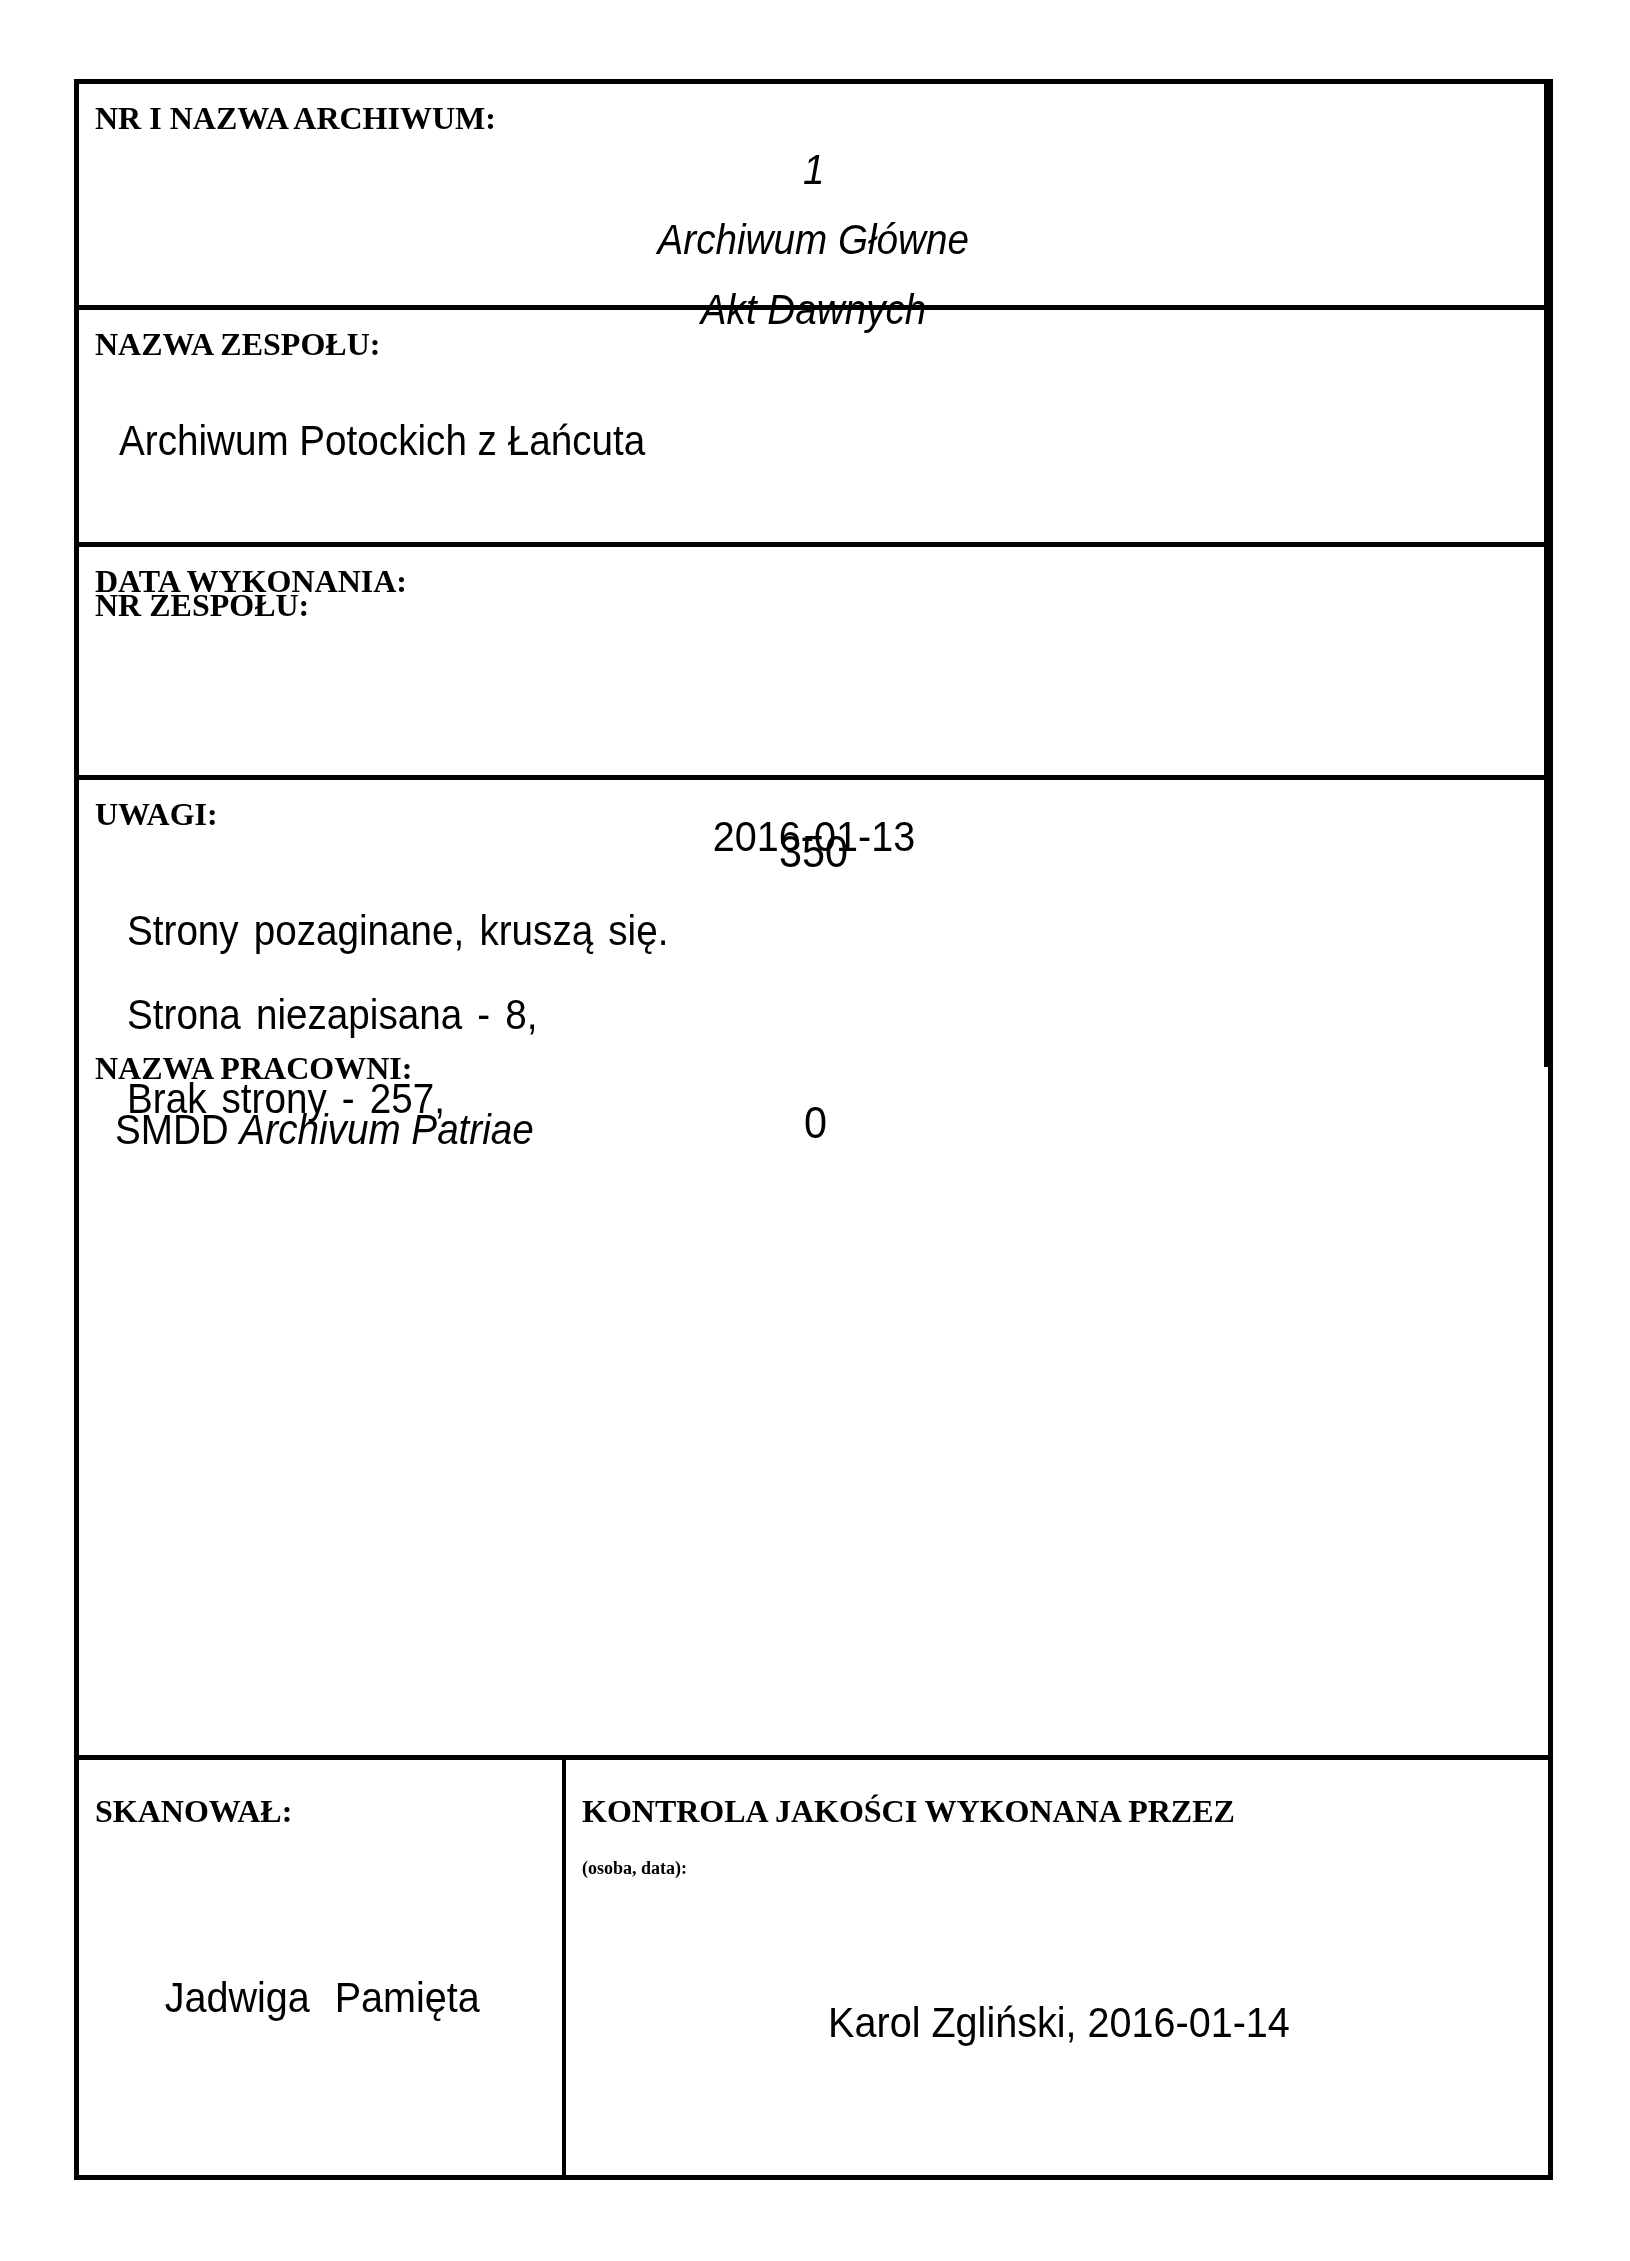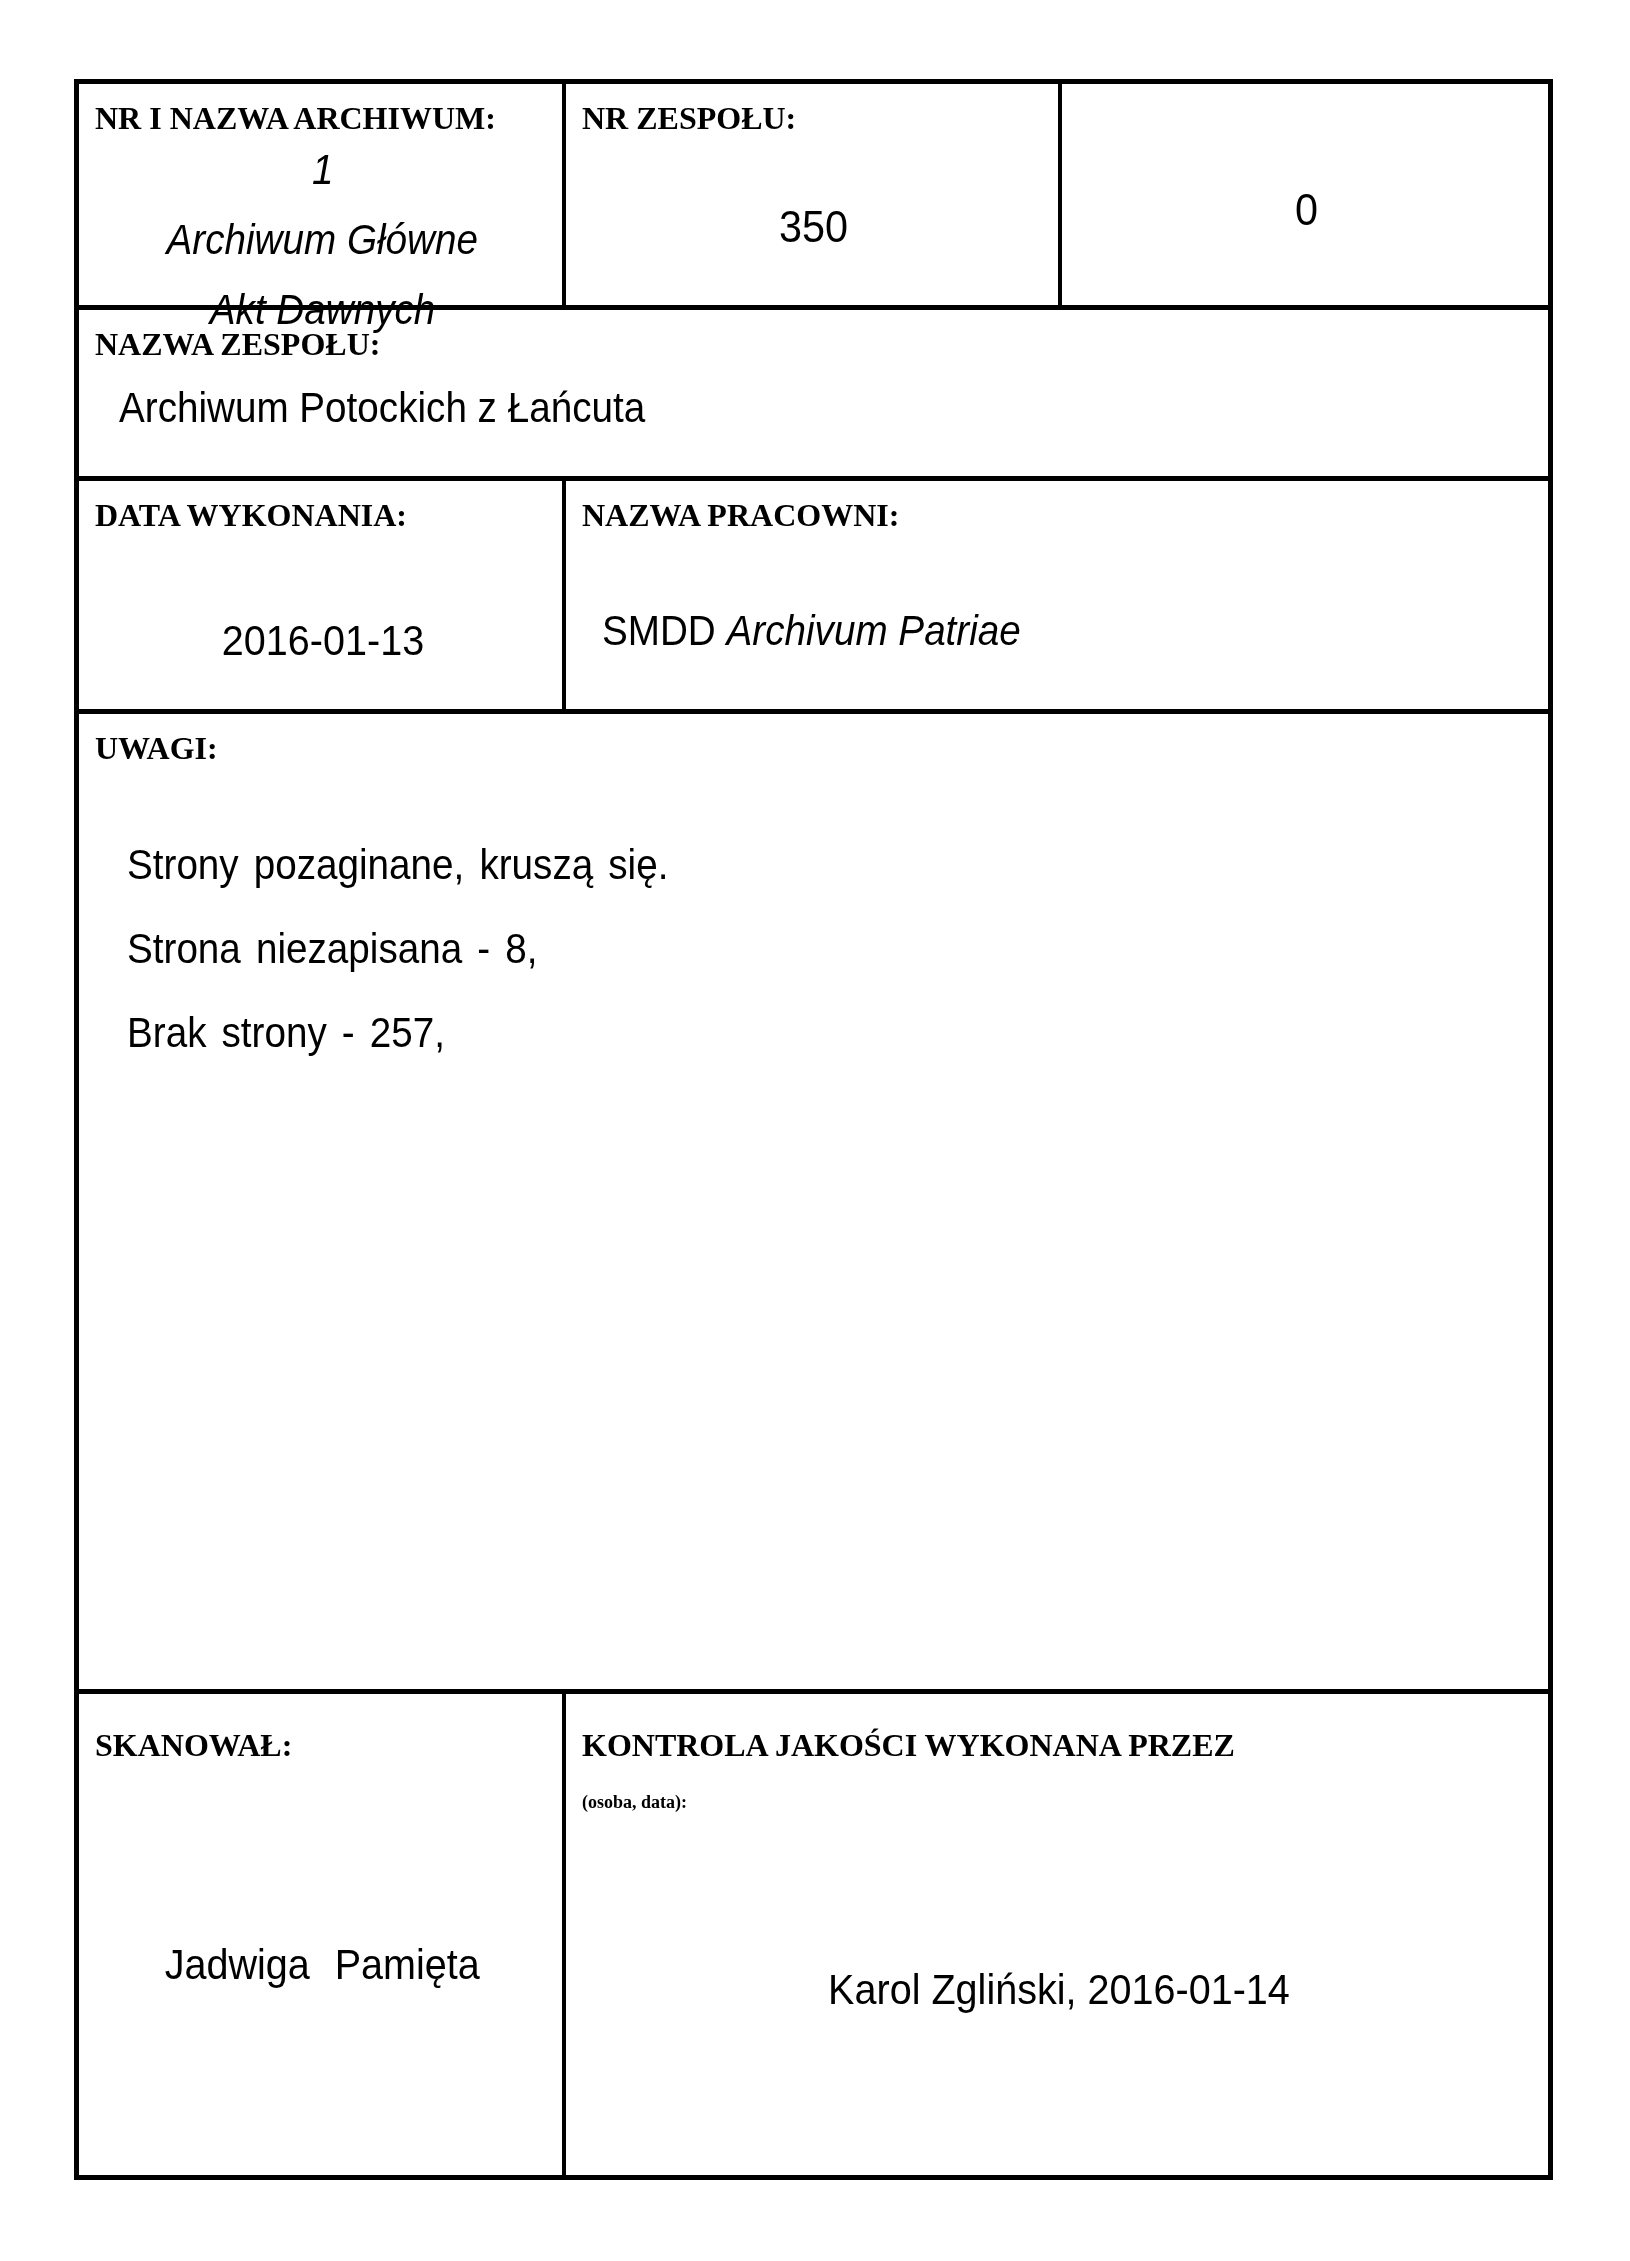--- a/index.html
+++ b/index.html
@@ -28,23 +28,23 @@
     flex-direction: column;
     background: #ffffff;
   }
   .row {
     display: flex;
     flex-direction: row;
     box-sizing: border-box;
     flex: 0 0 auto;
     min-height: 0;
   }
-  .sep { border-bottom: 5.3px solid #000; }
+  .sep { border-bottom: 5.3px solid #000; flex-direction: column; }
   .r1 { height: 226px; }
-  .r2 { height: 171px; }
+  .r2 { height: 237px; }
   .r3 { height: 233px; }
   .r4 { height: 233px; }
   .r5 { height: 980px; }
   .r6 { flex: 1 1 auto; }
 
   .cell {
     box-sizing: border-box;
     display: flex;
     flex-direction: column;
     padding: 17px 12px 0 16px;

